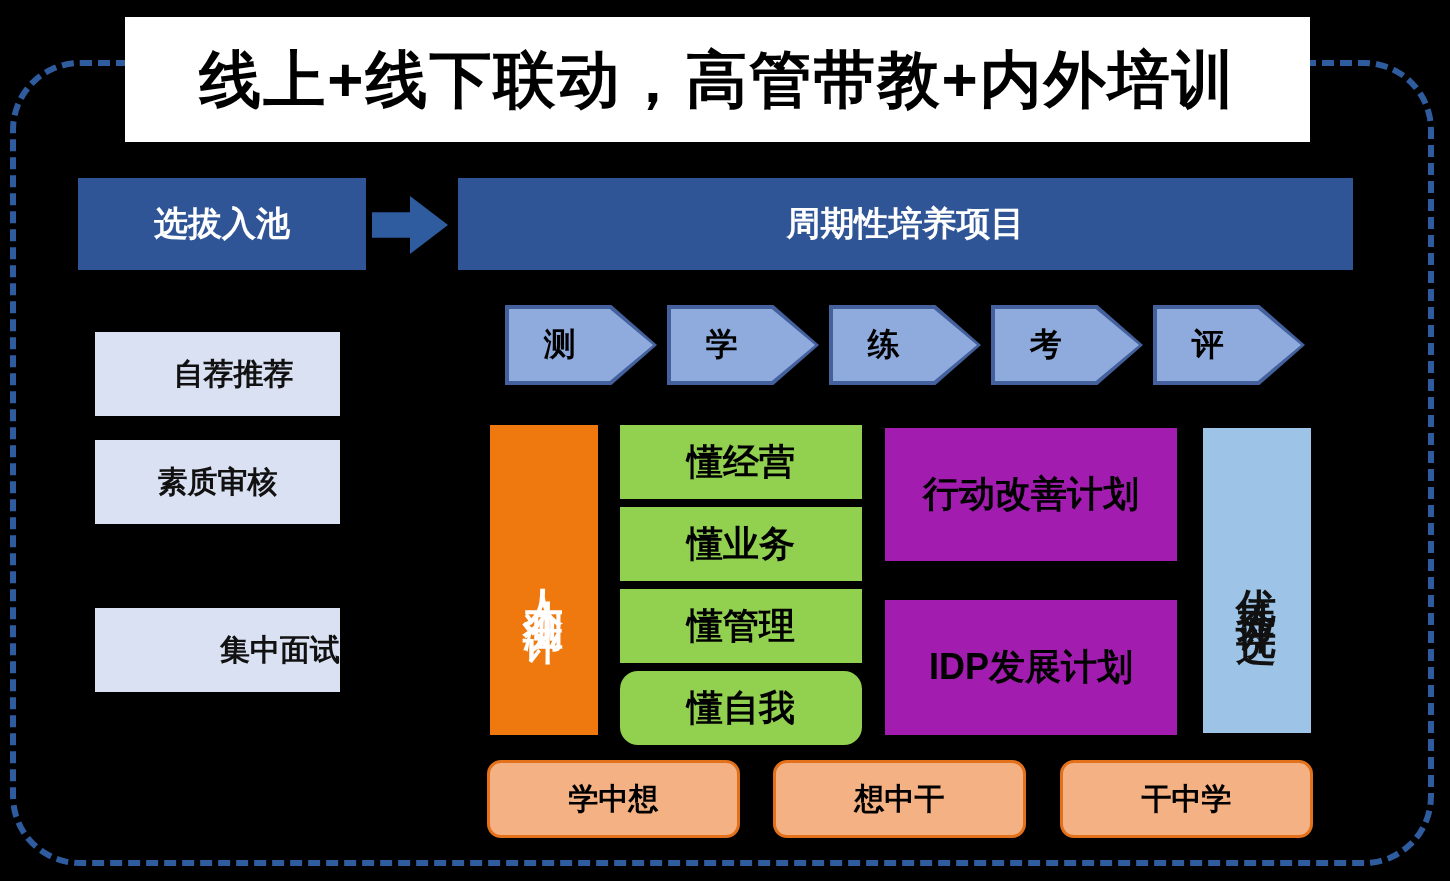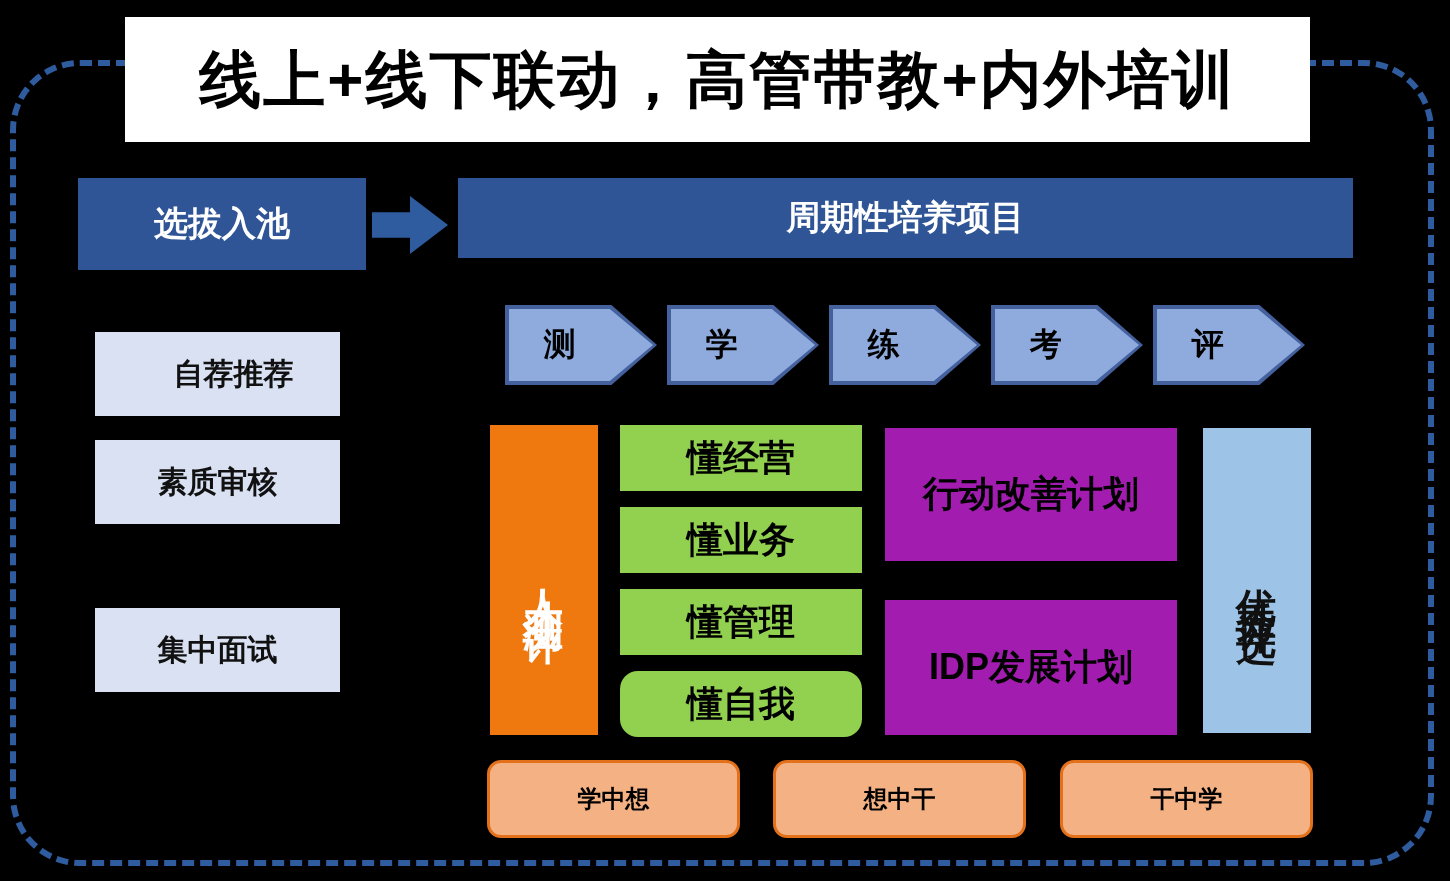--- a/index.html
+++ b/index.html
@@ -54,21 +54,21 @@
     box-sizing: border-box;
   }
   
   .hdr-dark {
     background: #2F5597;
     color: #FFFFFF;
     font-size: 34px;
     font-weight: 600;
   }
   .hdr-left  { left: 78px;  top: 178px; width: 288px; height: 92px; }
-  .hdr-right { left: 458px; top: 178px; width: 895px; height: 80px; }
+  .hdr-right { left: 458px; top: 178px; width: 895px; height: 92px; }
   
   .flow-arrow {
     position: absolute;
     left: 372px;
     top: 196px;
     width: 76px;
     height: 58px;
     background: #2E5C9E;
     clip-path: polygon(0 28%, 50% 28%, 50% 0, 100% 50%, 50% 100%, 50% 72%, 0 72%);
   }
@@ -77,21 +77,21 @@
     left: 95px;
     width: 245px;
     height: 84px;
     background: #D9E1F2;
     color: #111111;
     font-size: 30px;
     font-weight: 600;
   }
   .step-0 { top: 332px; padding-left: 32px; }
   .step-1 { top: 440px; }
-  .step-2 { top: 608px; }
+  .step-2 { top: 608px; justify-content: flex-end; }
   .step-3 { top: 750px; }
   
   .chevron {
     position: absolute;
     top: 305px;
     width: 152px;
     height: 80px;
     background: #44619E;
     clip-path: polygon(0 0, 70% 0, 100% 50%, 70% 100%, 0 100%);
   }
@@ -132,21 +132,21 @@
   }
   .vtext {
     writing-mode: vertical-rl;
     text-orientation: upright;
     letter-spacing: 12px;
   }
   
   .competency {
     left: 620px;
     width: 242px;
-    height: 66px;
+    height: 74px;
     background: #92D050;
     color: #000000;
     font-size: 36px;
     font-weight: 600;
   }
   .comp-0 { top: 425px; }
   .comp-1 { top: 507px; }
   .comp-2 { top: 589px; }
   .comp-3 { top: 671px; border-radius: 18px; }
   
@@ -173,21 +173,21 @@
   }
   
   .cycle {
     top: 760px;
     width: 253px;
     height: 78px;
     background: #F4B183;
     border: 3px solid #E3701A;
     border-radius: 14px;
     color: #000000;
-    font-size: 24px;
+    font-size: 30px;
     font-weight: 600;
   }
   .cycle-0 { left: 487px; }
   .cycle-1 { left: 773px; align-items: center; }
   .cycle-2 { left: 1060px; }
 </style>
 </head>
 <body>
 
 <div class="canvas">

